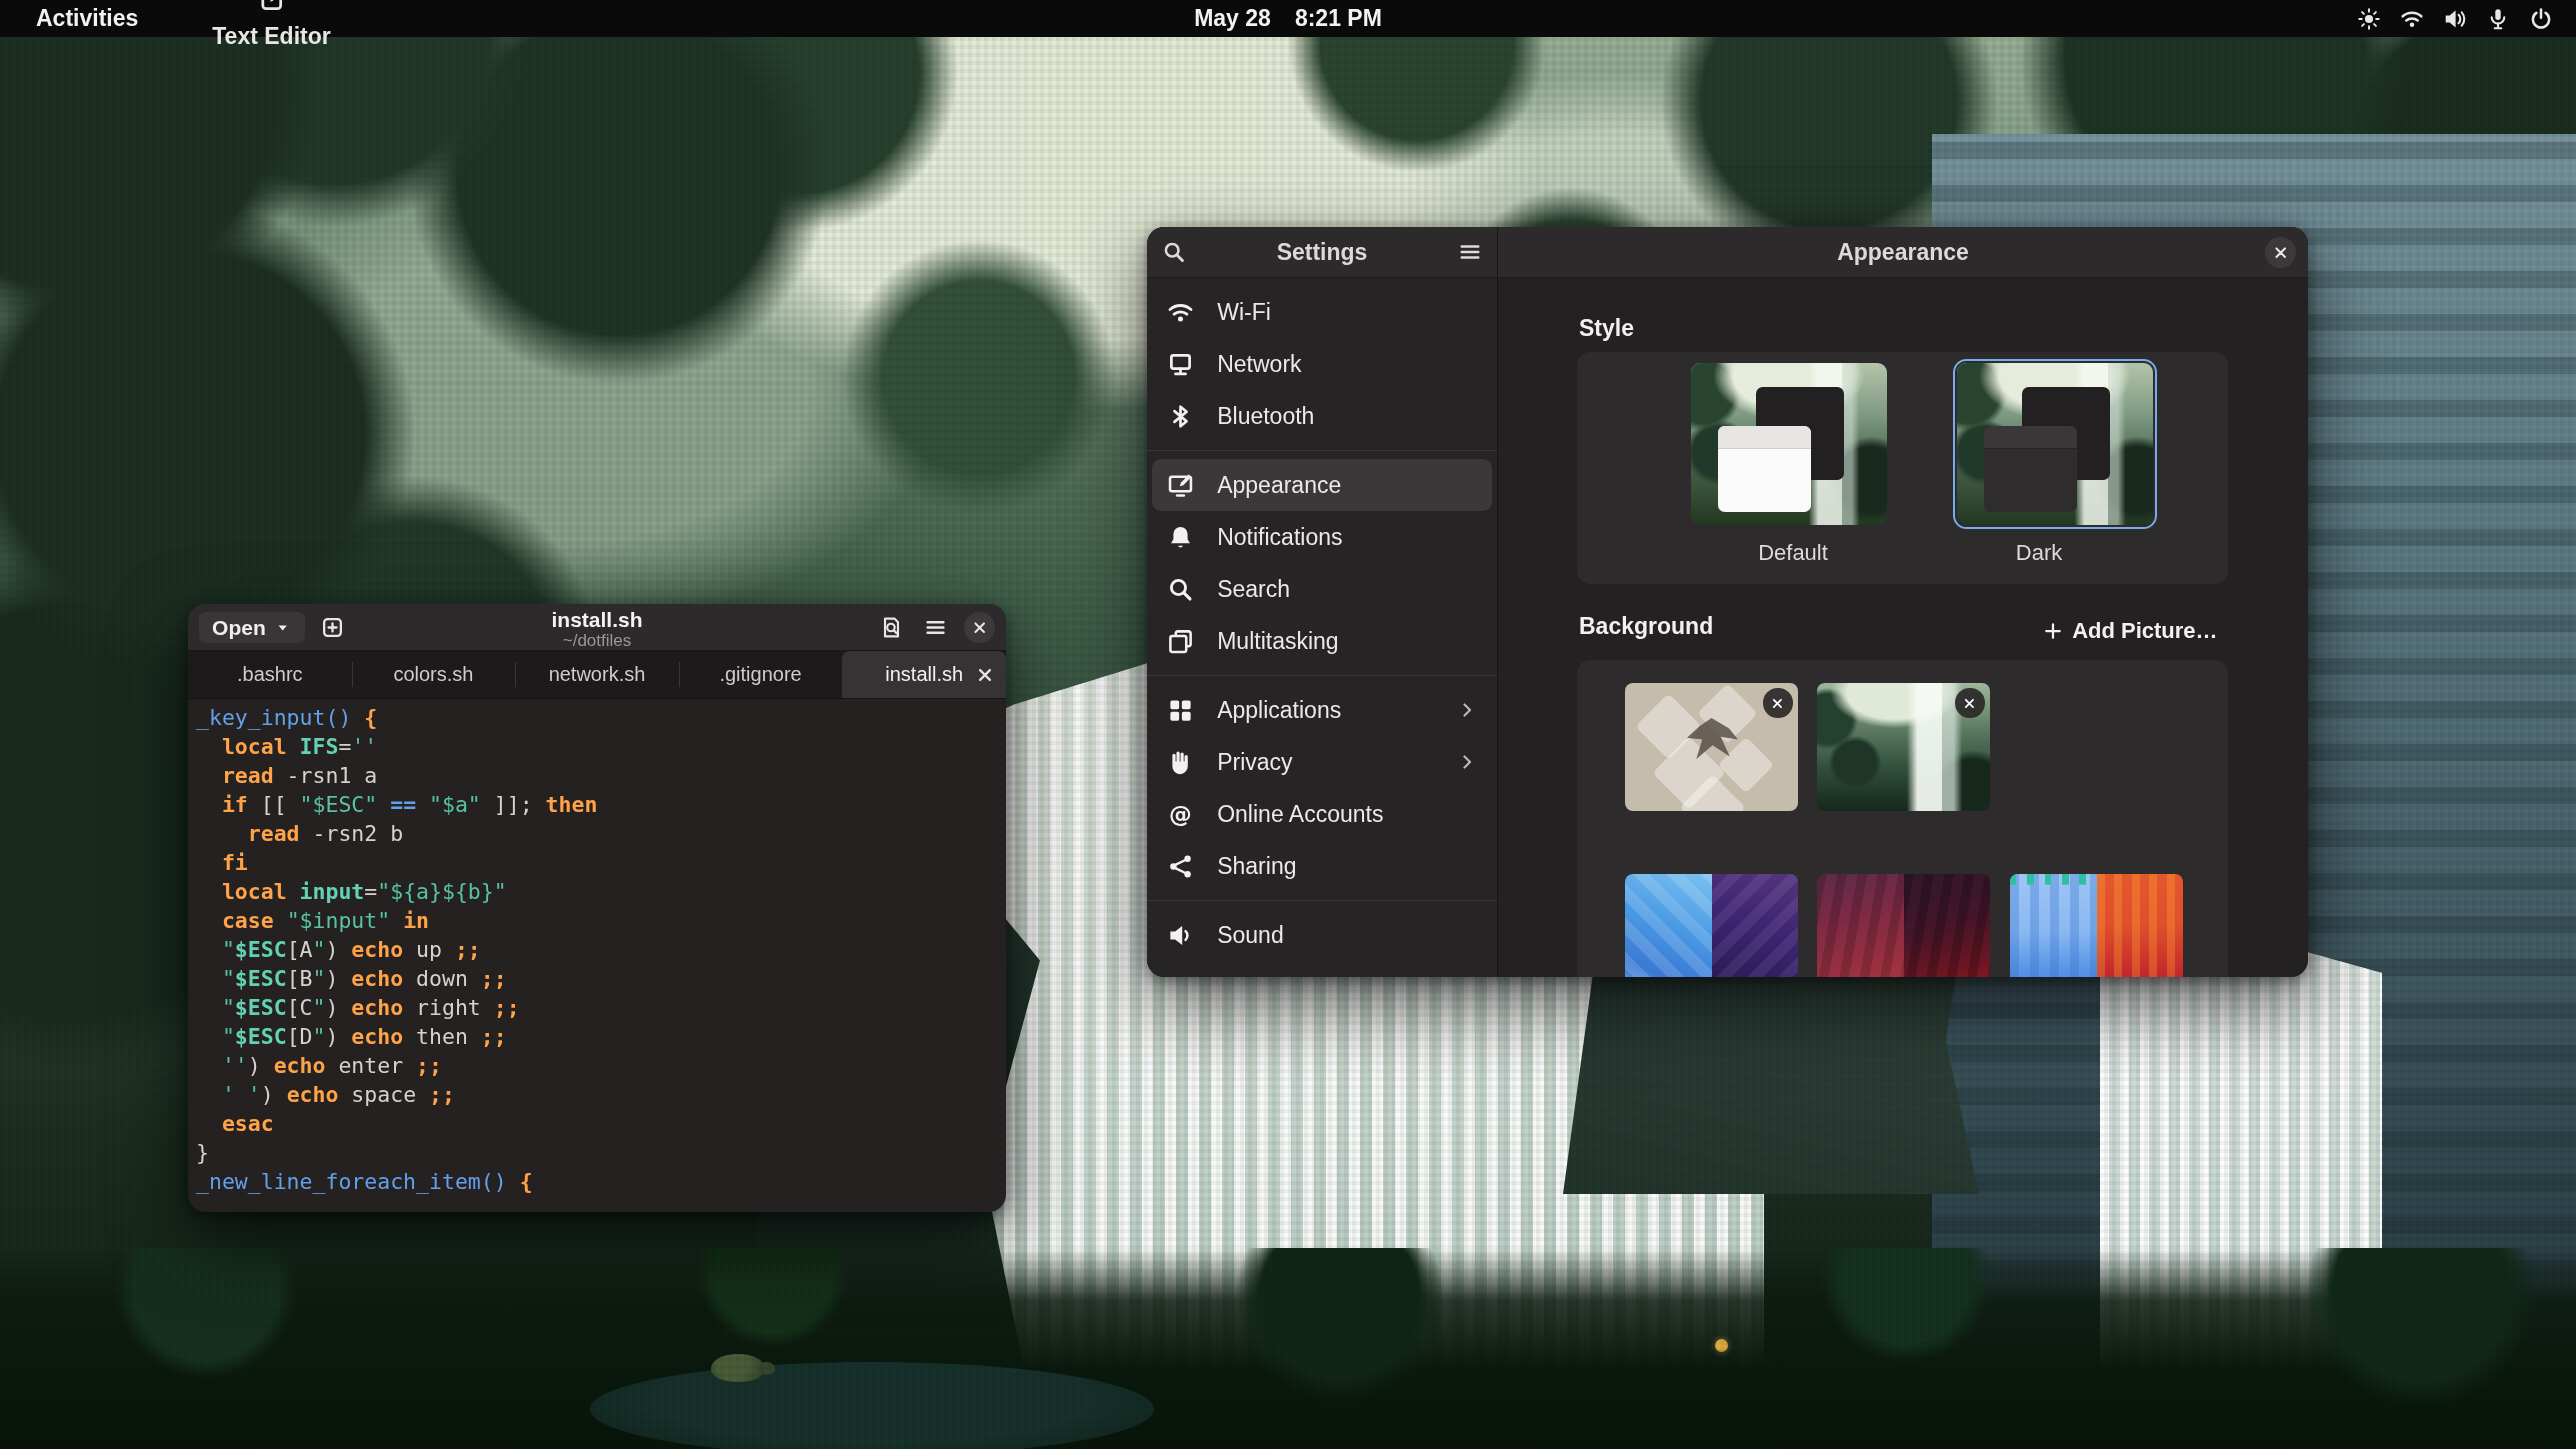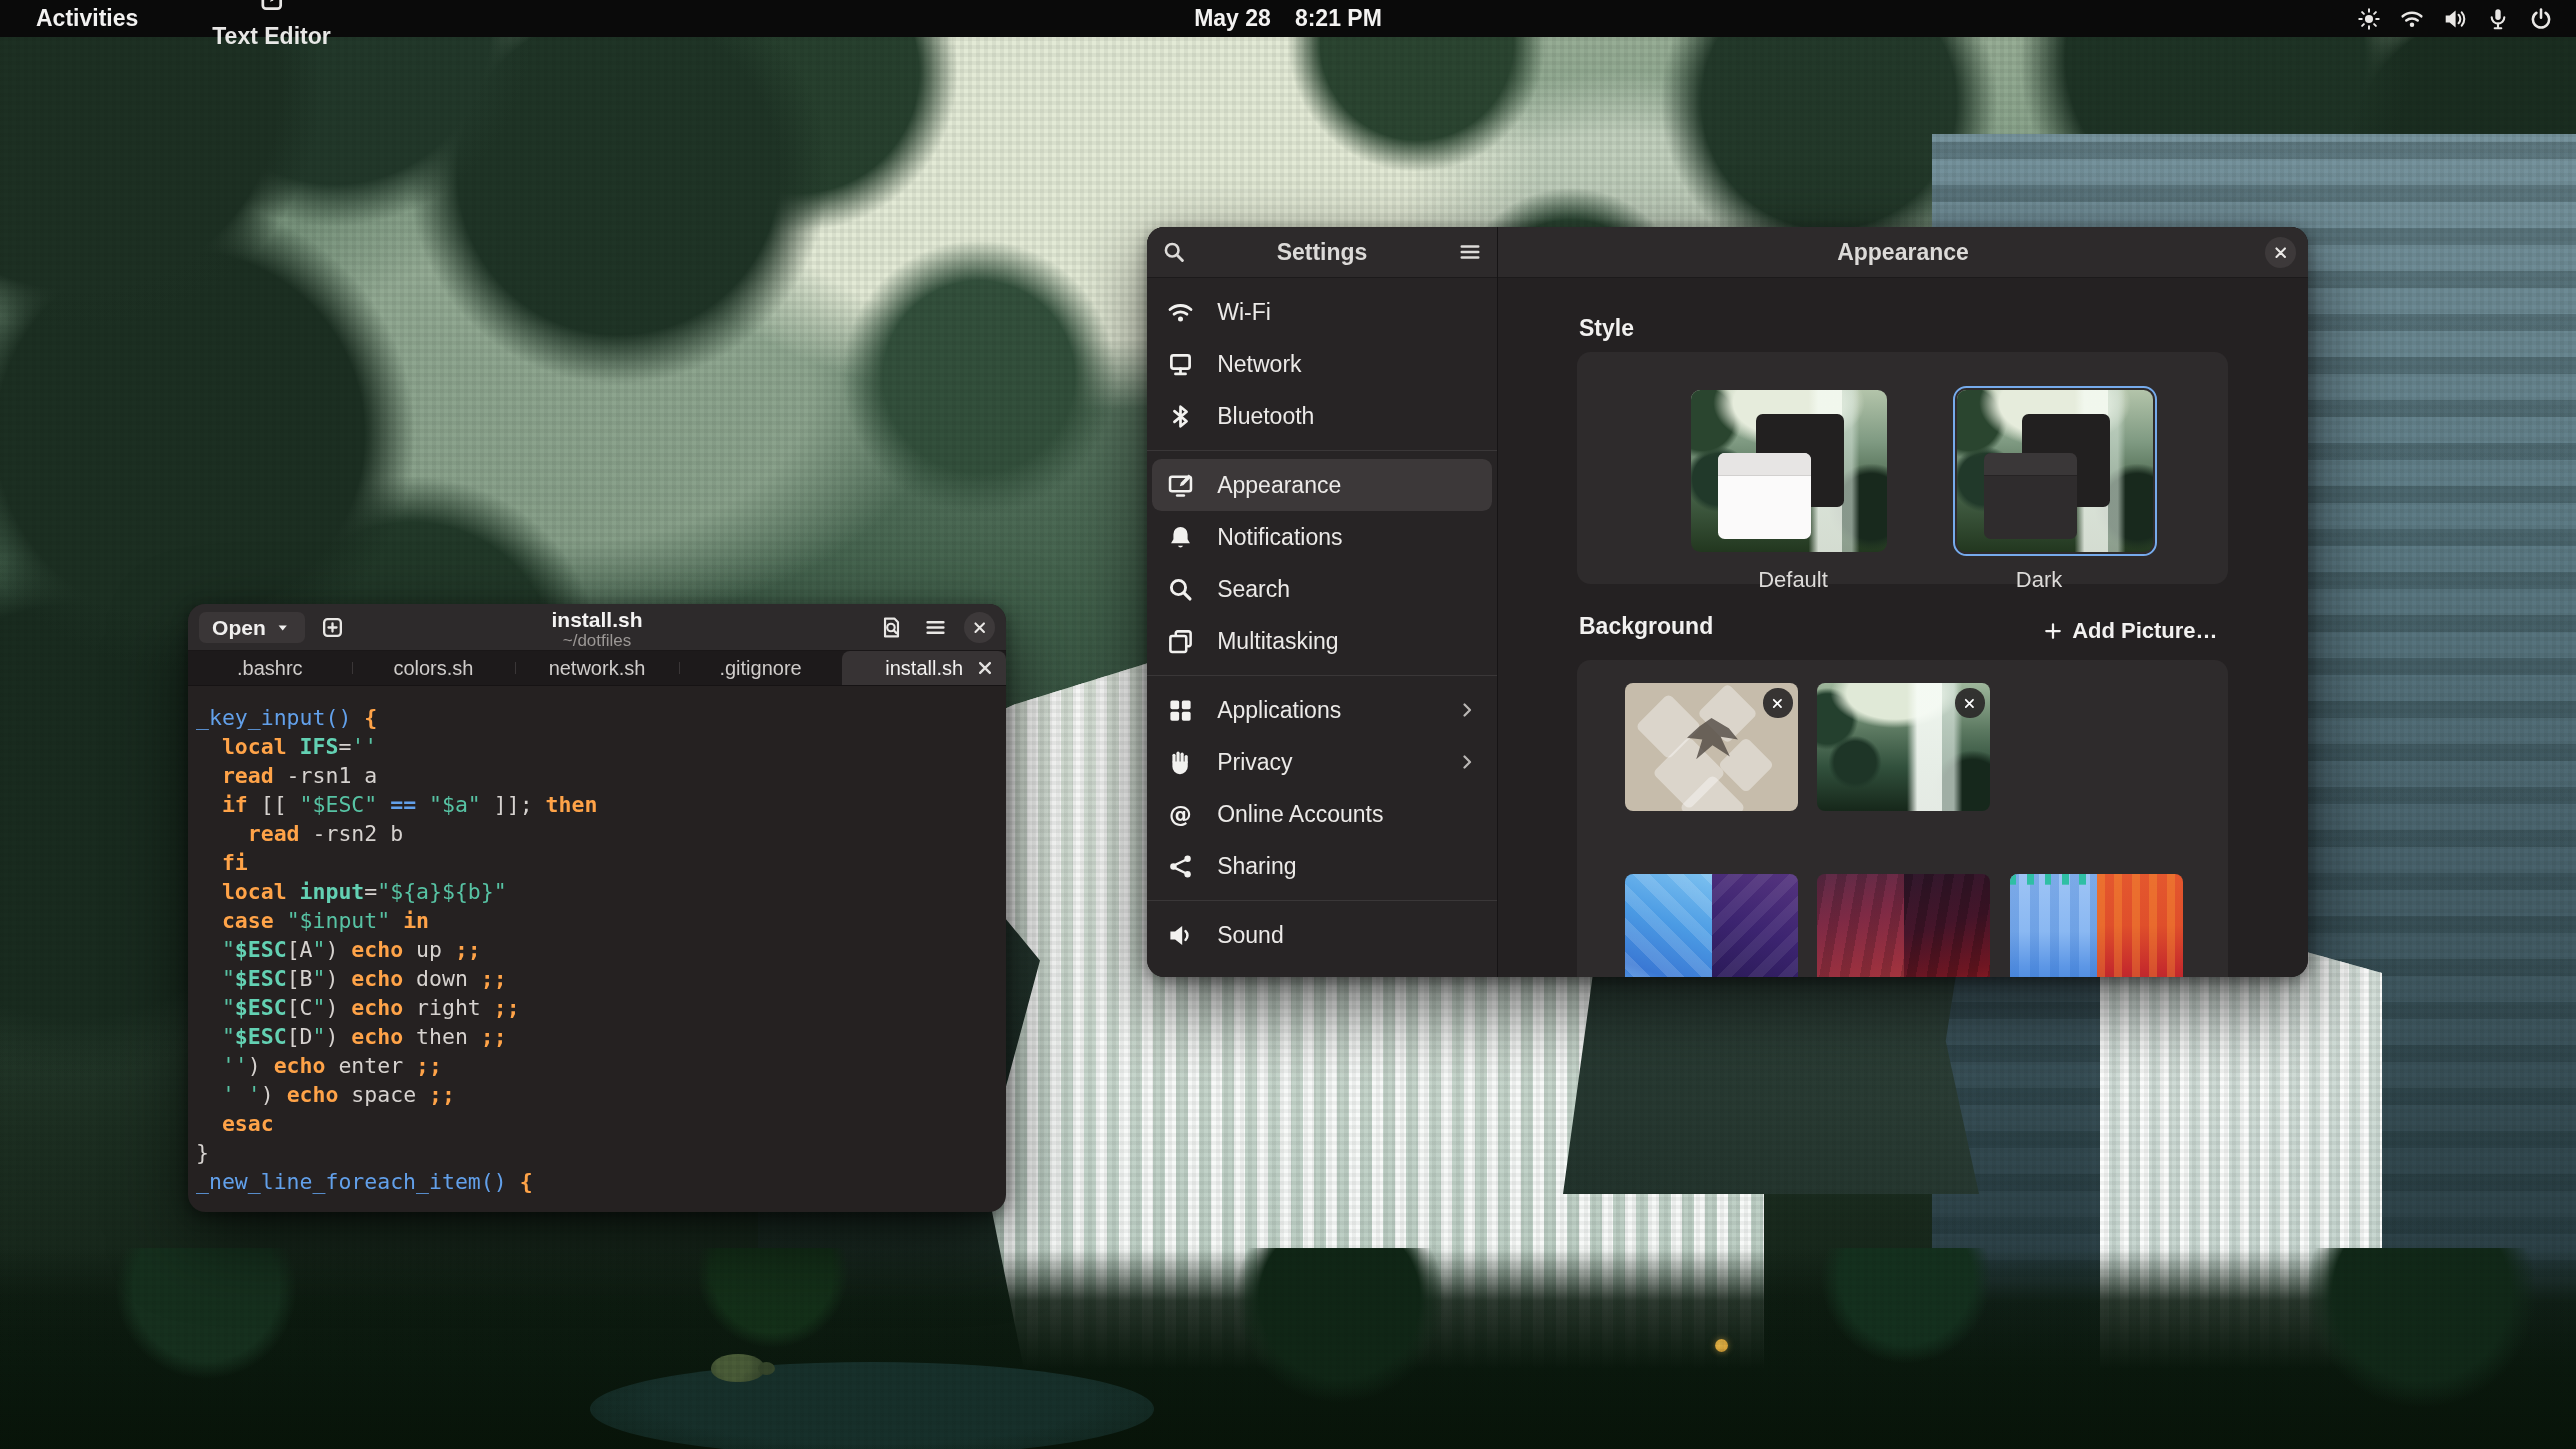--- a/index.html
+++ b/index.html
@@ -95,21 +95,21 @@
   .open-btn { height:31px; background:#3a3637; border-radius:6.7px; display:flex; align-items:center;
     gap:8px; padding:0 13.4px; color:#f0efee; font-size:21px; font-weight:700; }
   .open-btn .ic { width:17.4px; height:17.4px; }
   .ed-left .iconbtn { width:31px; height:31px; } .ed-left .iconbtn .ic { width:23px; height:23px; }
   .ed-titles { position:absolute; left:50%; top:4px; transform:translateX(-50%); text-align:center; }
   .ed-title { font-size:21px; font-weight:700; color:#f4f3f2; line-height:23px; }
   .ed-subtitle { font-size:17px; color:#9b9795; line-height:19px; }
   .ed-right { position:absolute; right:10.7px; top:8px; display:flex; gap:13.4px; align-items:center; }
   .ed-right .iconbtn { width:31px; height:31px; } .ed-right .iconbtn .ic { width:23px; height:23px; }
   .ed-right .circlebtn .ic { width:17.4px; height:17.4px; }
-  .tabbar { position:absolute; left:0; top:47px; right:0; height:35px; background:#1d1a1b;
+  .tabbar { position:absolute; left:0; top:47px; right:0; height:48px; background:#1d1a1b;
     display:flex; border-bottom:1.3px solid #161314; }
   .tab { flex:1; display:flex; align-items:center; justify-content:center; font-size:20px;
     color:#cfccca; position:relative; }
   .tab + .tab::before { content:""; position:absolute; left:0; top:10.7px; bottom:10.7px; width:0.7px; background:#3a3637; }
   .tab.active { background:#373334; border-radius:8px 8px 0 0; color:#f2f1f0; }
   .tab.active::before { display:none; }
   .tab .tab-close { position:absolute; right:10.7px; width:20px; height:20px; color:#e4e2e0; }
   .code { position:absolute; left:8px; top:99px; right:9.4px; bottom:0; overflow:hidden;
     font-family:"DejaVu Sans Mono",monospace; font-size:21.5px; line-height:29px; }
   .code-line { white-space:pre; height:29px; }
@@ -139,21 +139,21 @@
 
   .main { flex:1; position:relative; background:#242122; }
   .main-header { height:51px; background:#2d2a2b; border-bottom:0.7px solid #1c1a1b; position:relative; }
   .main-title { position:absolute; inset:0; display:flex; align-items:center; justify-content:center;
     font-size:23px; font-weight:700; color:#dcdad8; }
   .main-close { position:absolute; right:12px; top:10px; width:31px; height:31px; }
   .main-close .ic { width:17.4px; height:17.4px; }
   .section-label { position:absolute; left:81px; font-size:23px; font-weight:700; color:#f2f1f0; }
   .card { position:absolute; left:79px; width:651px; background:#2e2b2c; border-radius:13.4px; }
   .style-card { top:125px; height:232px; }
-  .style-opt { position:absolute; top:38px; width:204px; }
+  .style-opt { position:absolute; top:11px; width:204px; }
   .style-thumb { width:196px; height:162px; border-radius:9.4px; overflow:hidden; position:relative; }
   .style-opt.selected .style-thumb { outline:2.7px solid #76abec; outline-offset:2px; border-radius:9.4px; }
   .style-label { margin-top:14.8px; text-align:center; font-size:22px; color:#dddbd9; }
   .mini-wall { position:absolute; inset:0; background:
       linear-gradient(90deg, rgba(0,0,0,0) 60%, rgba(243,249,240,.85) 65% 77%, rgba(210,225,213,.6) 77% 82%, rgba(0,0,0,0) 86%),
       radial-gradient(ellipse 101px 60px at 50% 8%, #e6ecdc 0 55%, rgba(230,236,220,0) 75%),
       radial-gradient(circle 54px at 6% 18%, #2a452f 0 58%, rgba(42,69,47,0) 72%),
       radial-gradient(circle 47px at 14% 55%, #21392a 0 55%, rgba(33,57,42,0) 70%),
       radial-gradient(circle 60px at 92% 72%, #18291d 0 55%, rgba(24,41,29,0) 72%),
       linear-gradient(180deg,#b3c4aa 0%,#7f9a82 32%,#476349 62%,#22371f 100%); }

